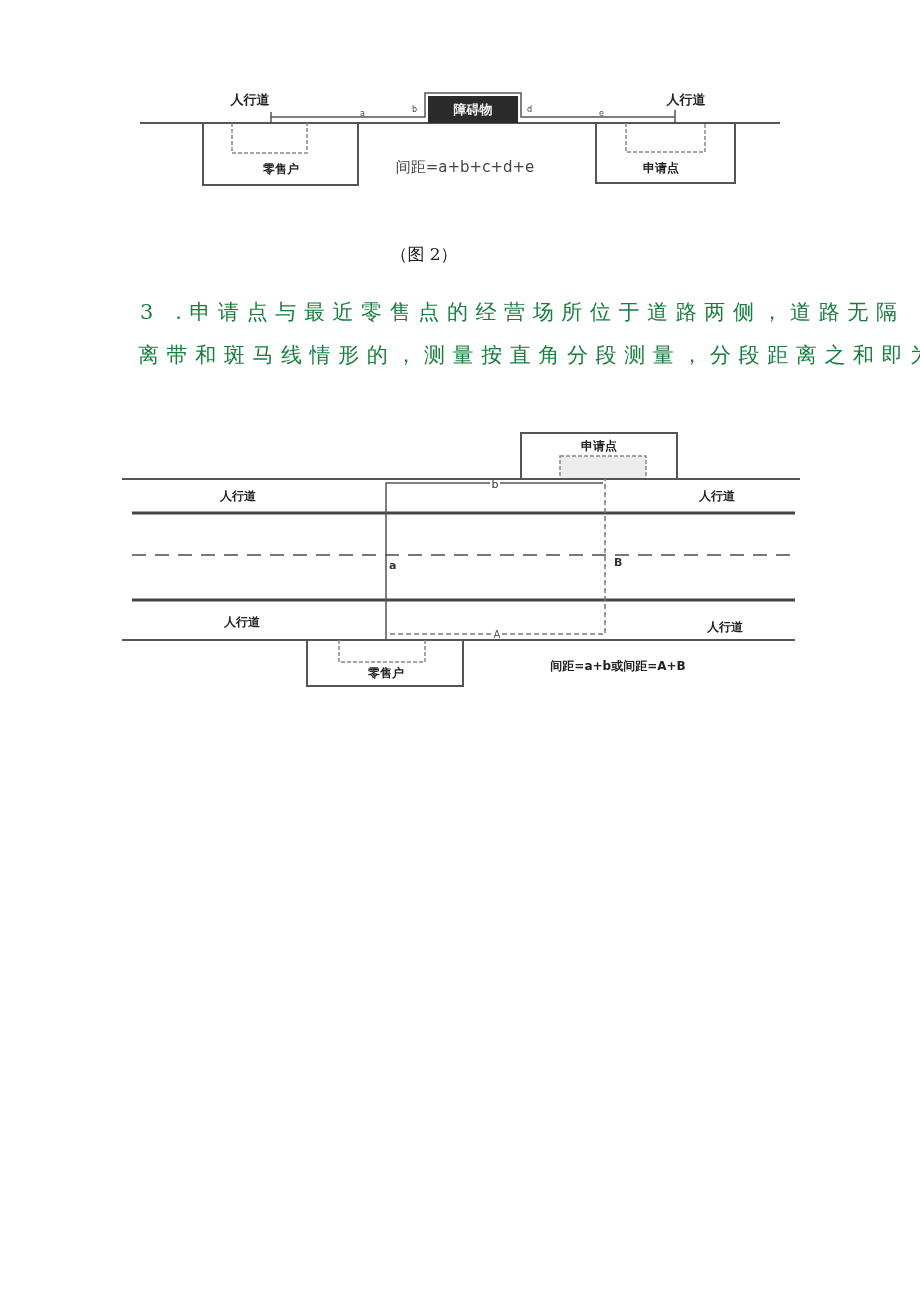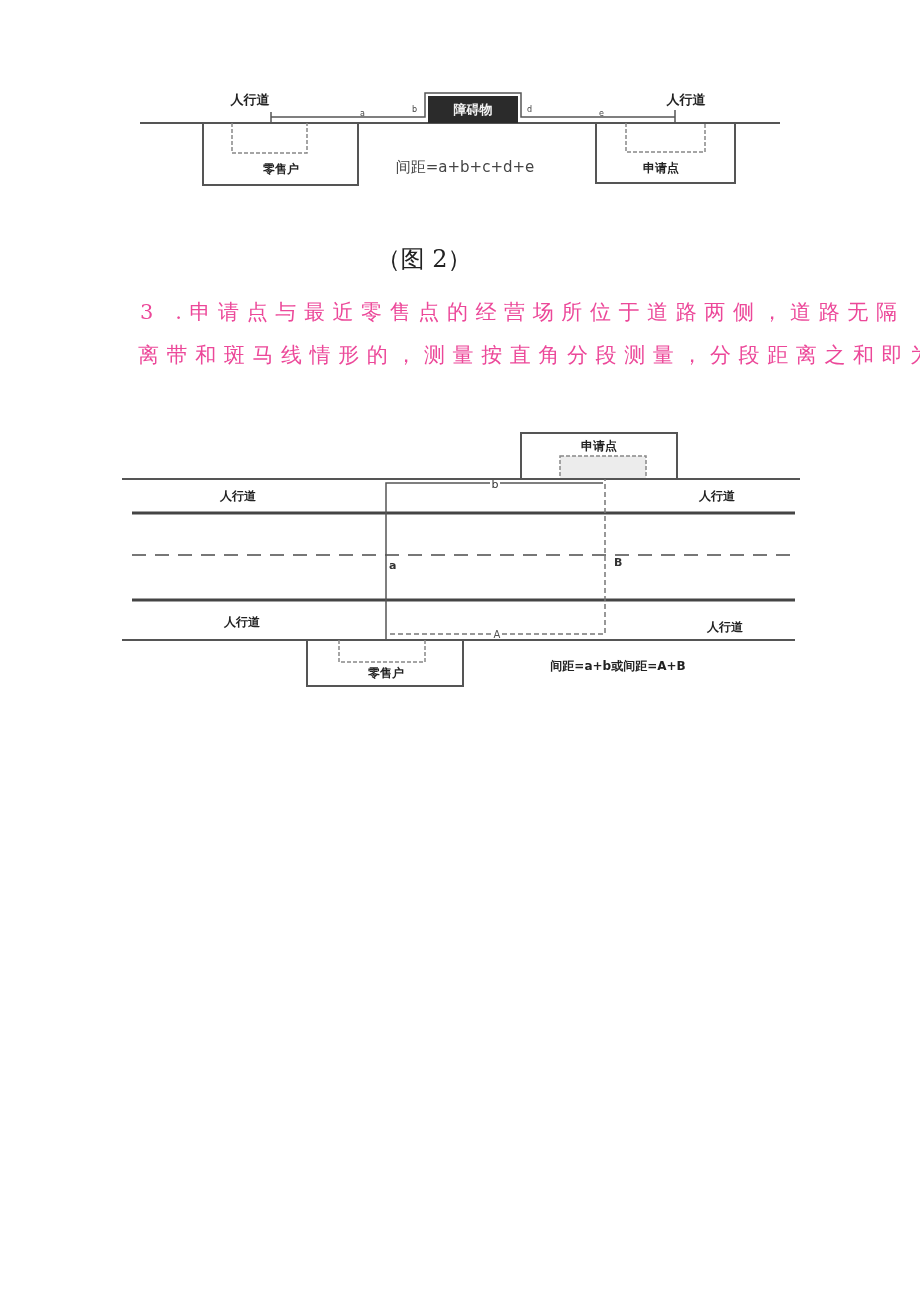--- a/index.html
+++ b/index.html
@@ -1,24 +1,24 @@
 <!DOCTYPE html>
 <html><head>
 <meta charset="utf-8">
 <style>
   html, body { margin: 0; padding: 0; background: #ffffff; }
   body { width: 920px; height: 1301px; position: relative; overflow: hidden;
          font-family: "DejaVu Sans", "Liberation Sans", sans-serif; color: #222; }
   .abs { position: absolute; }
   svg text { font-family: "DejaVu Sans", "Liberation Sans", sans-serif; }
   .caption { position: absolute; left: 0; width: 848px; top: 243px; text-align: center;
-             font-family: "DejaVu Serif", "Liberation Serif", serif; font-size: 24px; color: #222; }
+             font-family: "DejaVu Serif", "Liberation Serif", serif; font-size: 17px; color: #222; }
   .para { position: absolute; left: 138px; width: 662px; top: 291px;
           font-family: "DejaVu Serif", "Liberation Serif", serif; font-size: 21px;
-          line-height: 43px; color: #ec4899; }
+          line-height: 43px; color: #15803d; }
   .para .line { display: block; white-space: nowrap; letter-spacing: 7.6px; }
   .para .line.first { text-indent: 2px; }
 </style>
 </head>
 <body>
 
 <svg class="abs" style="left:0;top:0" width="920" height="210" viewBox="0 0 920 210">
 
   <line x1="140" y1="123" x2="780" y2="123" stroke="#555" stroke-width="2"></line>
 

